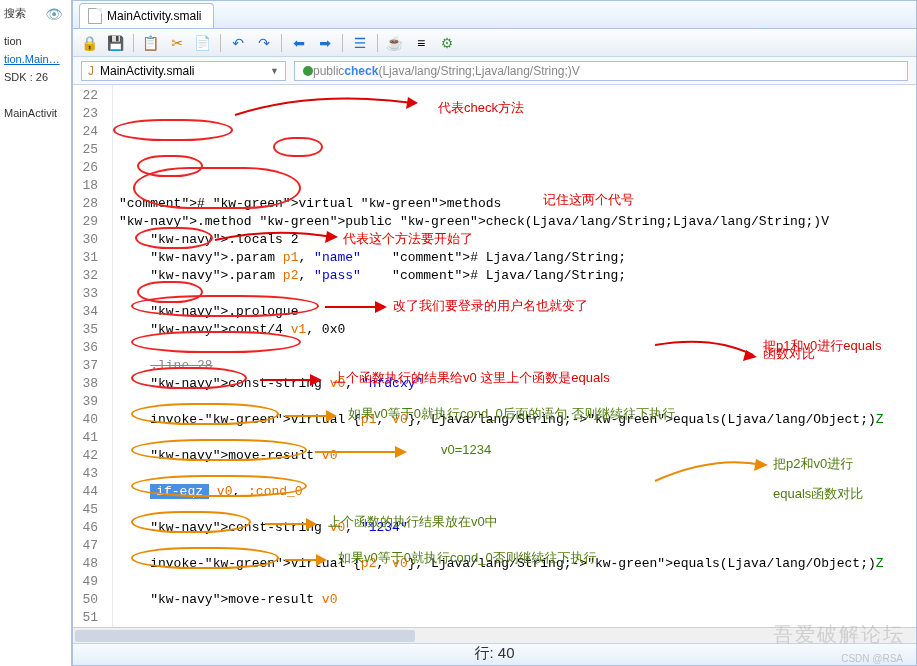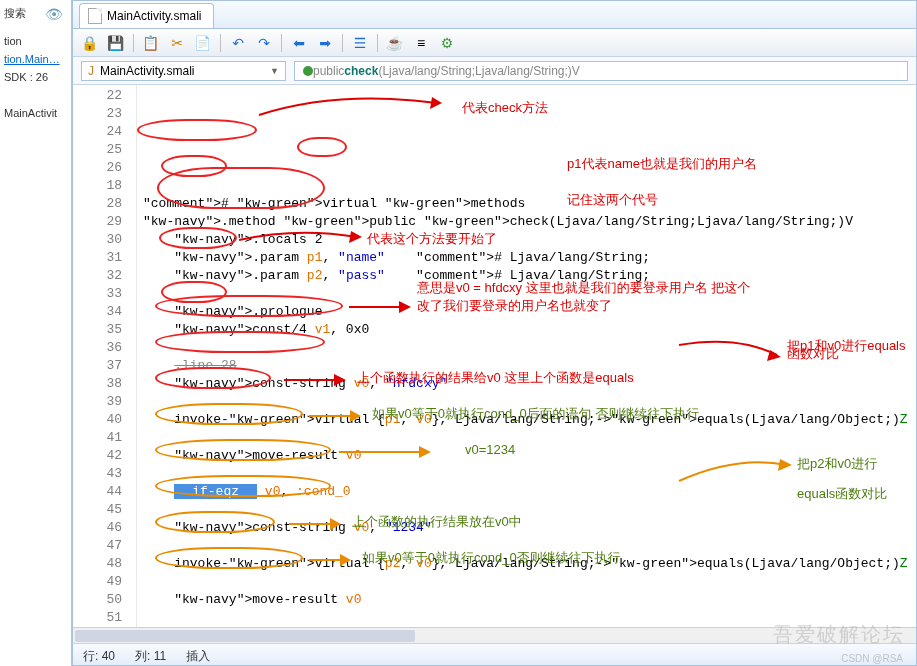--- a/index.html
+++ b/index.html
@@ -15,34 +15,34 @@
 .file-icon { width: 14px; height: 16px; background: #fff; border: 1px solid #aaa; position: relative; }
 .file-icon::after { content:''; position:absolute; top:-1px; right:-1px; border:3px solid transparent; border-top-color:#ececec; border-right-color:#ececec;}
 .toolbar { height: 28px; background: linear-gradient(#fdfdfd,#e8eef5); border-bottom: 1px solid #c7d4e4; display: flex; align-items: center; padding: 0 6px; gap: 4px; }
 .tb-btn { width: 22px; height: 22px; display:flex; align-items:center; justify-content:center; border-radius:3px; font-size:14px;}
 .tb-sep { width:1px; height:18px; background:#c0c0c0; margin:0 2px;}
 .breadcrumb-row { height: 28px; background: #f7f9fc; border-bottom: 1px solid #c7d4e4; display:flex; align-items:center; padding:0 8px; gap:8px;}
 .file-dd { border:1px solid #a8c2e0; background:#fff; padding:2px 6px; display:flex; align-items:center; gap:6px; width:205px; justify-content:space-between;}
 .method-dd { border:1px solid #a8c2e0; background:#fff; padding:2px 8px; display:flex; align-items:center; gap:0; flex:1;}
 .green-dot { width:10px; height:10px; border-radius:50%; background:#3c9a3c; display:inline-block;}
 .editor { flex:1; display:flex; overflow:hidden; position:relative; font-family: Consolas,"Courier New",monospace; font-size:13px; line-height:18px;}
-.gutter { width:40px; background:#fff; color:#808080; text-align:right; padding:2px 14px 2px 0; border-right:1px solid #e8e8e8; user-select:none;margin-left:24px;}
+.gutter { width:40px; background:#fff; color:#808080; text-align:right; padding:2px 14px 2px 0; border-right:1px solid #e8e8e8; user-select:none;}
 .gutter div { height:18px; }
 .code { flex:1; padding:2px 0 2px 6px; white-space:pre; color:#000; overflow:auto; position:relative;}
 .code-line { height:18px; position:relative;}
 .kw-green { color:#008000; }
 .str { color:#0000d0; }
-.ifeqz { background:#4a90e2; color:#fff; padding:0 18px;}
+.ifeqz { background:#4a90e2; color:#fff; padding:0 6px;}
 .hl-orange { color:#e07000; }
 .ring { position:absolute; border:2px solid #e22; border-radius:50%/60%; pointer-events:none; }
 .ring-o { position:absolute; border:2px solid #e88b00; border-radius:50%/60%; pointer-events:none; }
 .annot { position:absolute; font-family:"Microsoft YaHei",sans-serif; font-size:13px; pointer-events:none; }
 .annot-red { color:#d00; }
 .annot-orange { color:#4d7c0f; }
-.statusbar { height:22px; background:linear-gradient(#f7fbff,#e4eef9); border-top:1px solid #c7d4e4; display:flex; align-items:flex-end; padding:0 10px; gap:20px; font-size:12px; color:#333;}
+.statusbar { height:22px; background:linear-gradient(#f7fbff,#e4eef9); border-top:1px solid #c7d4e4; display:flex; align-items:center; padding:0 10px; gap:20px; font-size:15px; color:#333;flex-direction:column;}
 .scroll-h { height:16px; background:#f0f0f0; border-top:1px solid #d0d0d0; position:relative;}
 .scroll-thumb { position:absolute; left:2px; top:2px; height:12px; width:340px; background:#cdd6e2; border-radius:2px;}
 .watermark { position:absolute; bottom:18px; right:12px; color:rgba(180,180,180,.55); font-size:20px; font-family:"SimHei",sans-serif; letter-spacing:2px; pointer-events:none;}
 .watermark2 { position:absolute; bottom:2px; right:14px; color:rgba(150,150,150,.5); font-size:10px; font-family:sans-serif; pointer-events:none;}
 .arrow { position:absolute; pointer-events:none; }
 .dd-arrow{font-size:9px;color:#666;}
 </style>
 </head>
 <body>
 
@@ -91,21 +91,21 @@
       <div class="file-dd">
         <span style="display:flex;align-items:center;gap:6px;">
           <span style="color:#c77d29">J</span>
           <span>MainActivity.smali</span>
         </span>
         <span class="dd-arrow">▼</span>
       </div>
       <div class="method-dd">
         <span class="green-dot"></span>
         <span style="color:#888">public</span>
-        <b style="color:#0f766e">check</b>
+        <b style="color:#3b82f6">check</b>
         <span style="color:#888">(Ljava/lang/String;Ljava/lang/String;)V</span>
       </div>
     </div>
 
     <div class="editor">
       <div class="gutter" id="gutter">
           <div>22</div>
           <div>23</div>
           <div>24</div>
           <div>25</div>
@@ -192,24 +192,22 @@
             <path d="M2,11 L48,11" stroke="#e88b00" stroke-width="2" fill="none"></path>
             <path d="M43,5 L54,11 L43,17 Z" fill="#e88b00"></path>
           </svg>
         <svg class="arrow" style="left:170px;top:464px;" width="50" height="22">
             <path d="M2,11 L38,11" stroke="#e88b00" stroke-width="2" fill="none"></path>
             <path d="M33,5 L44,11 L33,17 Z" fill="#e88b00"></path>
           </svg>
 
         
         <div class="annot annot-red" style="left:325px; top:14px;">代表check方法</div>
-        <div class="annot annot-red" style="left:430px; top:70px;">p1代表name也就是我们的用户名</div>
         <div class="annot annot-red" style="left:430px; top:106px;">记住这两个代号</div>
         <div class="annot annot-red" style="left:230px; top:145px;">代表这个方法要开始了</div>
-        <div class="annot annot-red" style="left:280px; top:194px;">意思是v0 = hfdcxy 这里也就是我们的要登录用户名 把这个</div>
         <div class="annot annot-red" style="left:280px; top:212px;">改了我们要登录的用户名也就变了</div>
         <div class="annot annot-red" style="left:650px; top:252px;">把p1和v0进行equals</div>
         <div class="annot annot-red" style="left:650px; top:260px;">函数对比</div>
         <div class="annot annot-red" style="left:220px; top:284px;">上个函数执行的结果给v0 这里上个函数是equals</div>
         <div class="annot annot-orange" style="left:235px; top:320px;">如果v0等于0就执行cond_0后面的语句 否则继续往下执行</div>
         <div class="annot annot-orange" style="left:328px; top:356px;">v0=1234</div>
         <div class="annot annot-orange" style="left:660px; top:370px;">把p2和v0进行</div>
         <div class="annot annot-orange" style="left:660px; top:400px;">equals函数对比</div>
         <div class="annot annot-orange" style="left:215px; top:428px;">上个函数的执行结果放在v0中</div>
         <div class="annot annot-orange" style="left:225px; top:464px;">如果v0等于0就执行cond_0否则继续往下执行</div>

